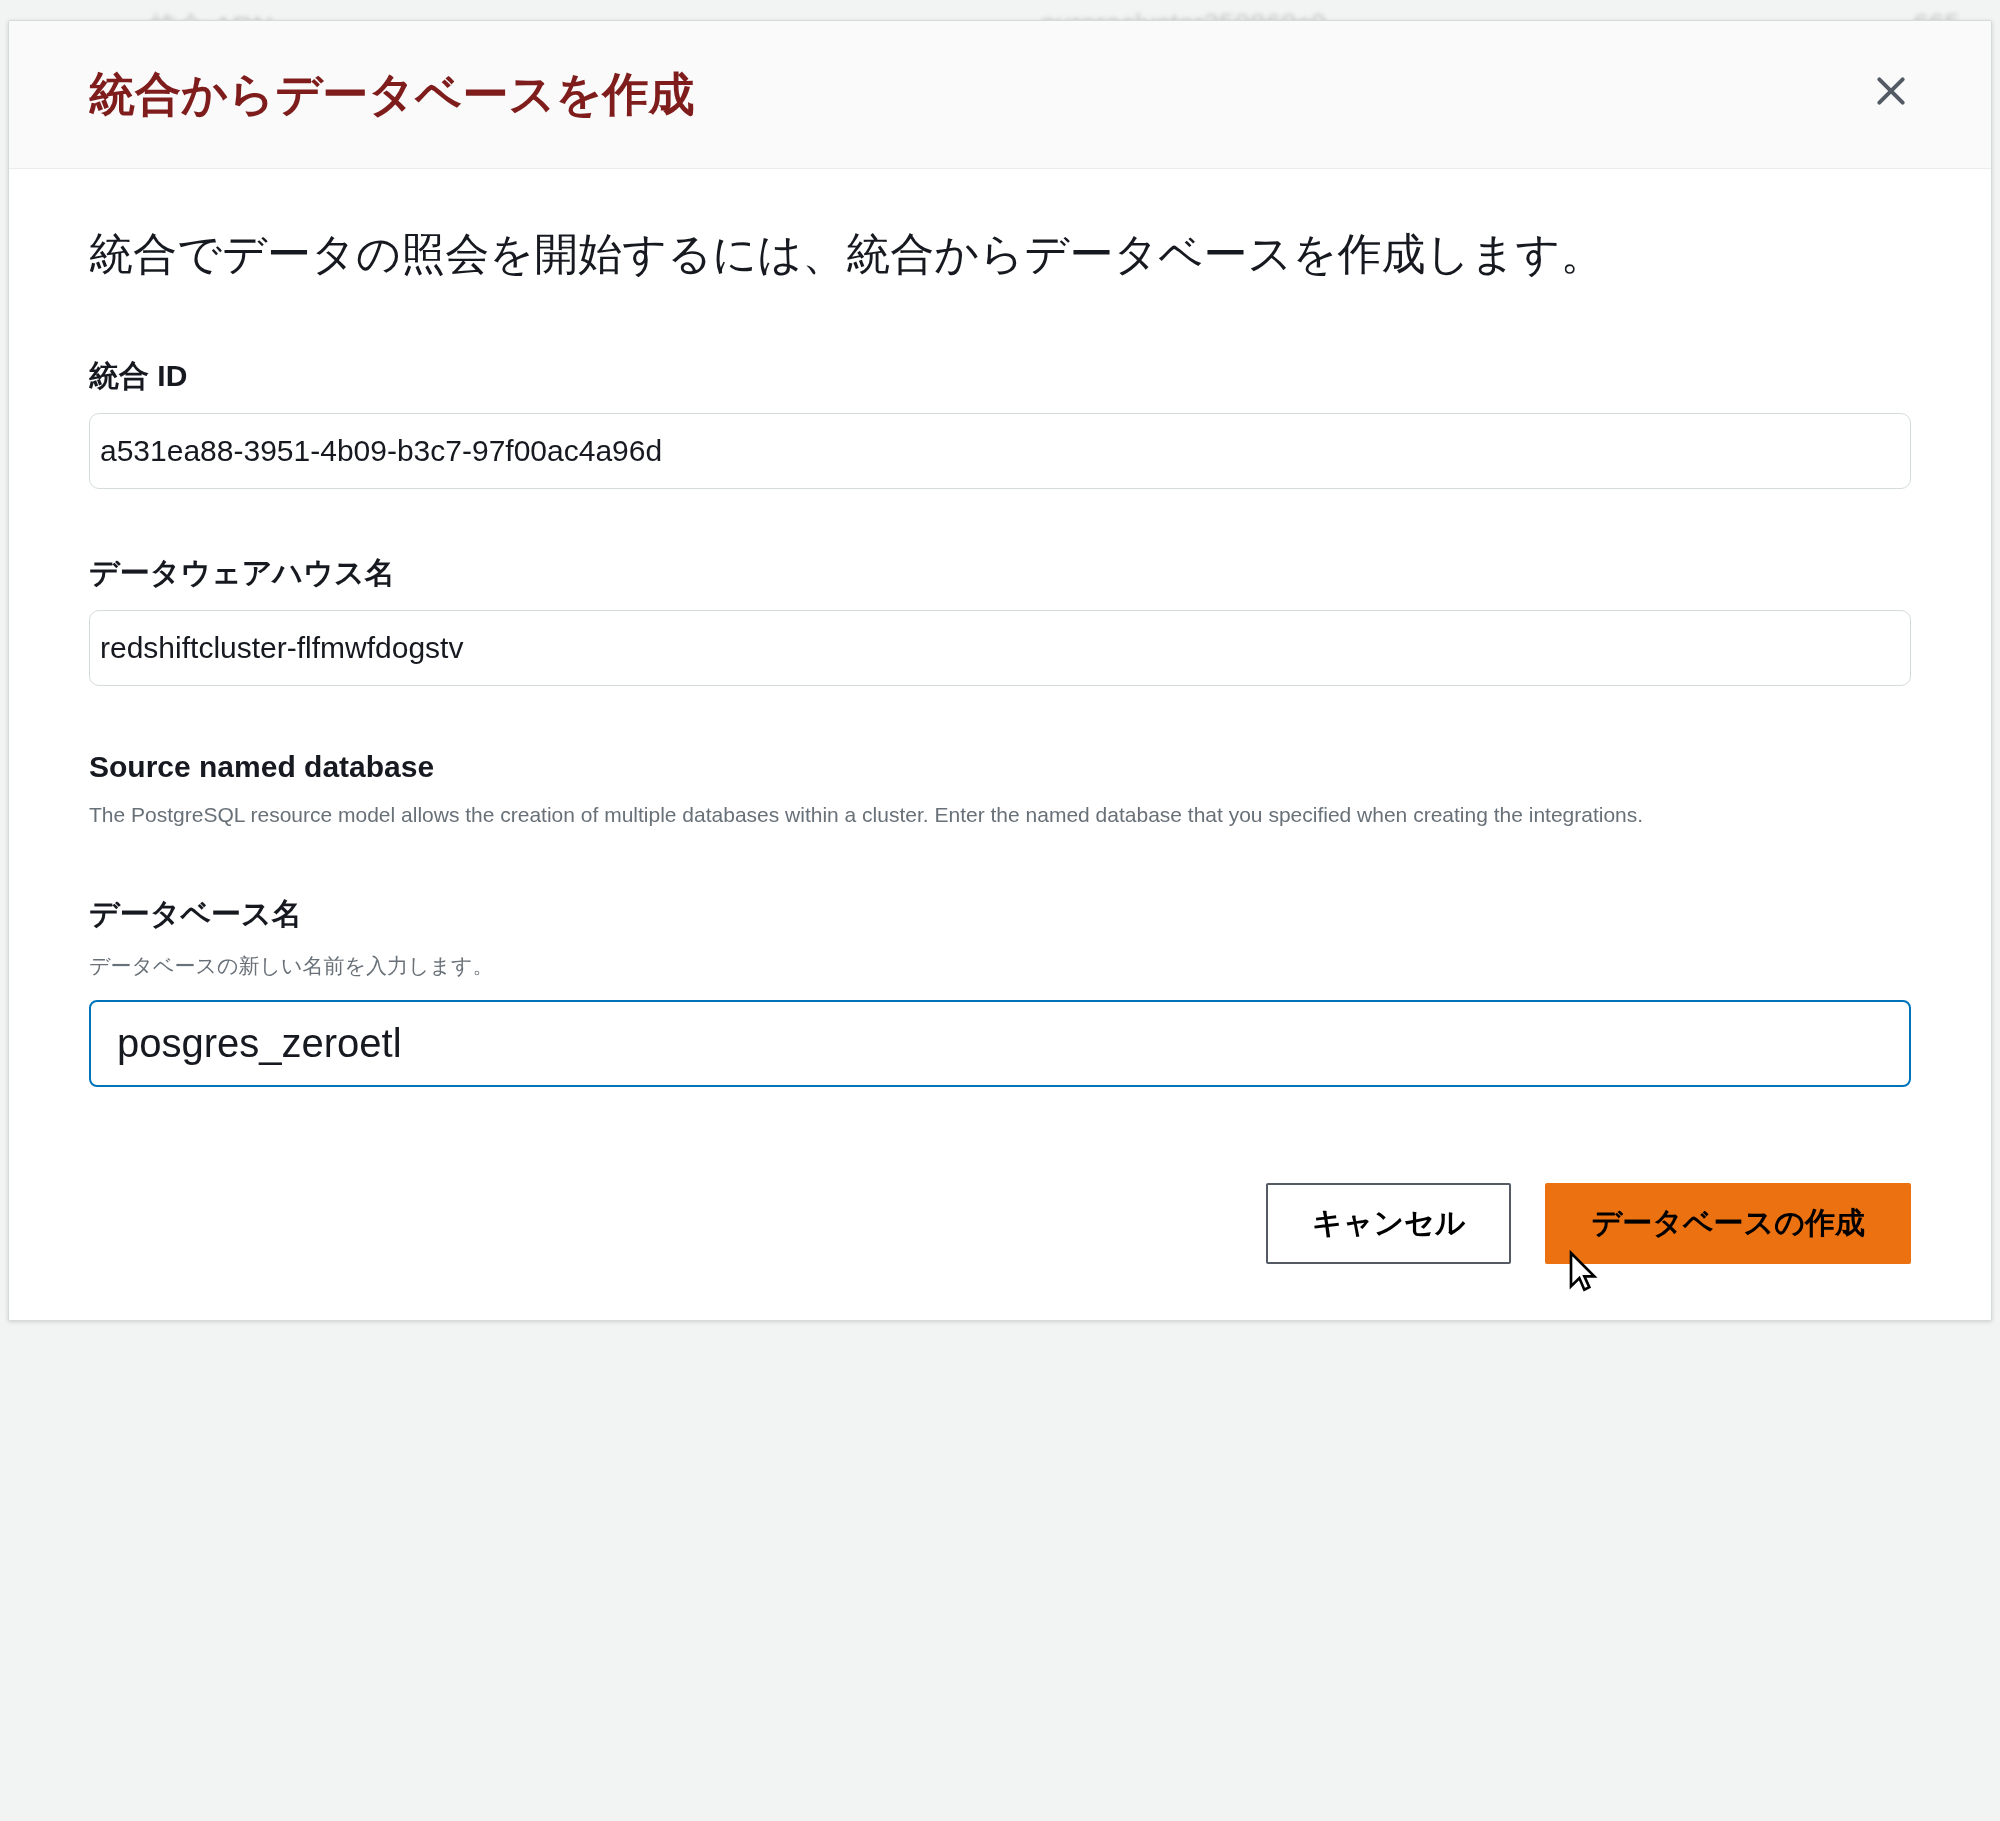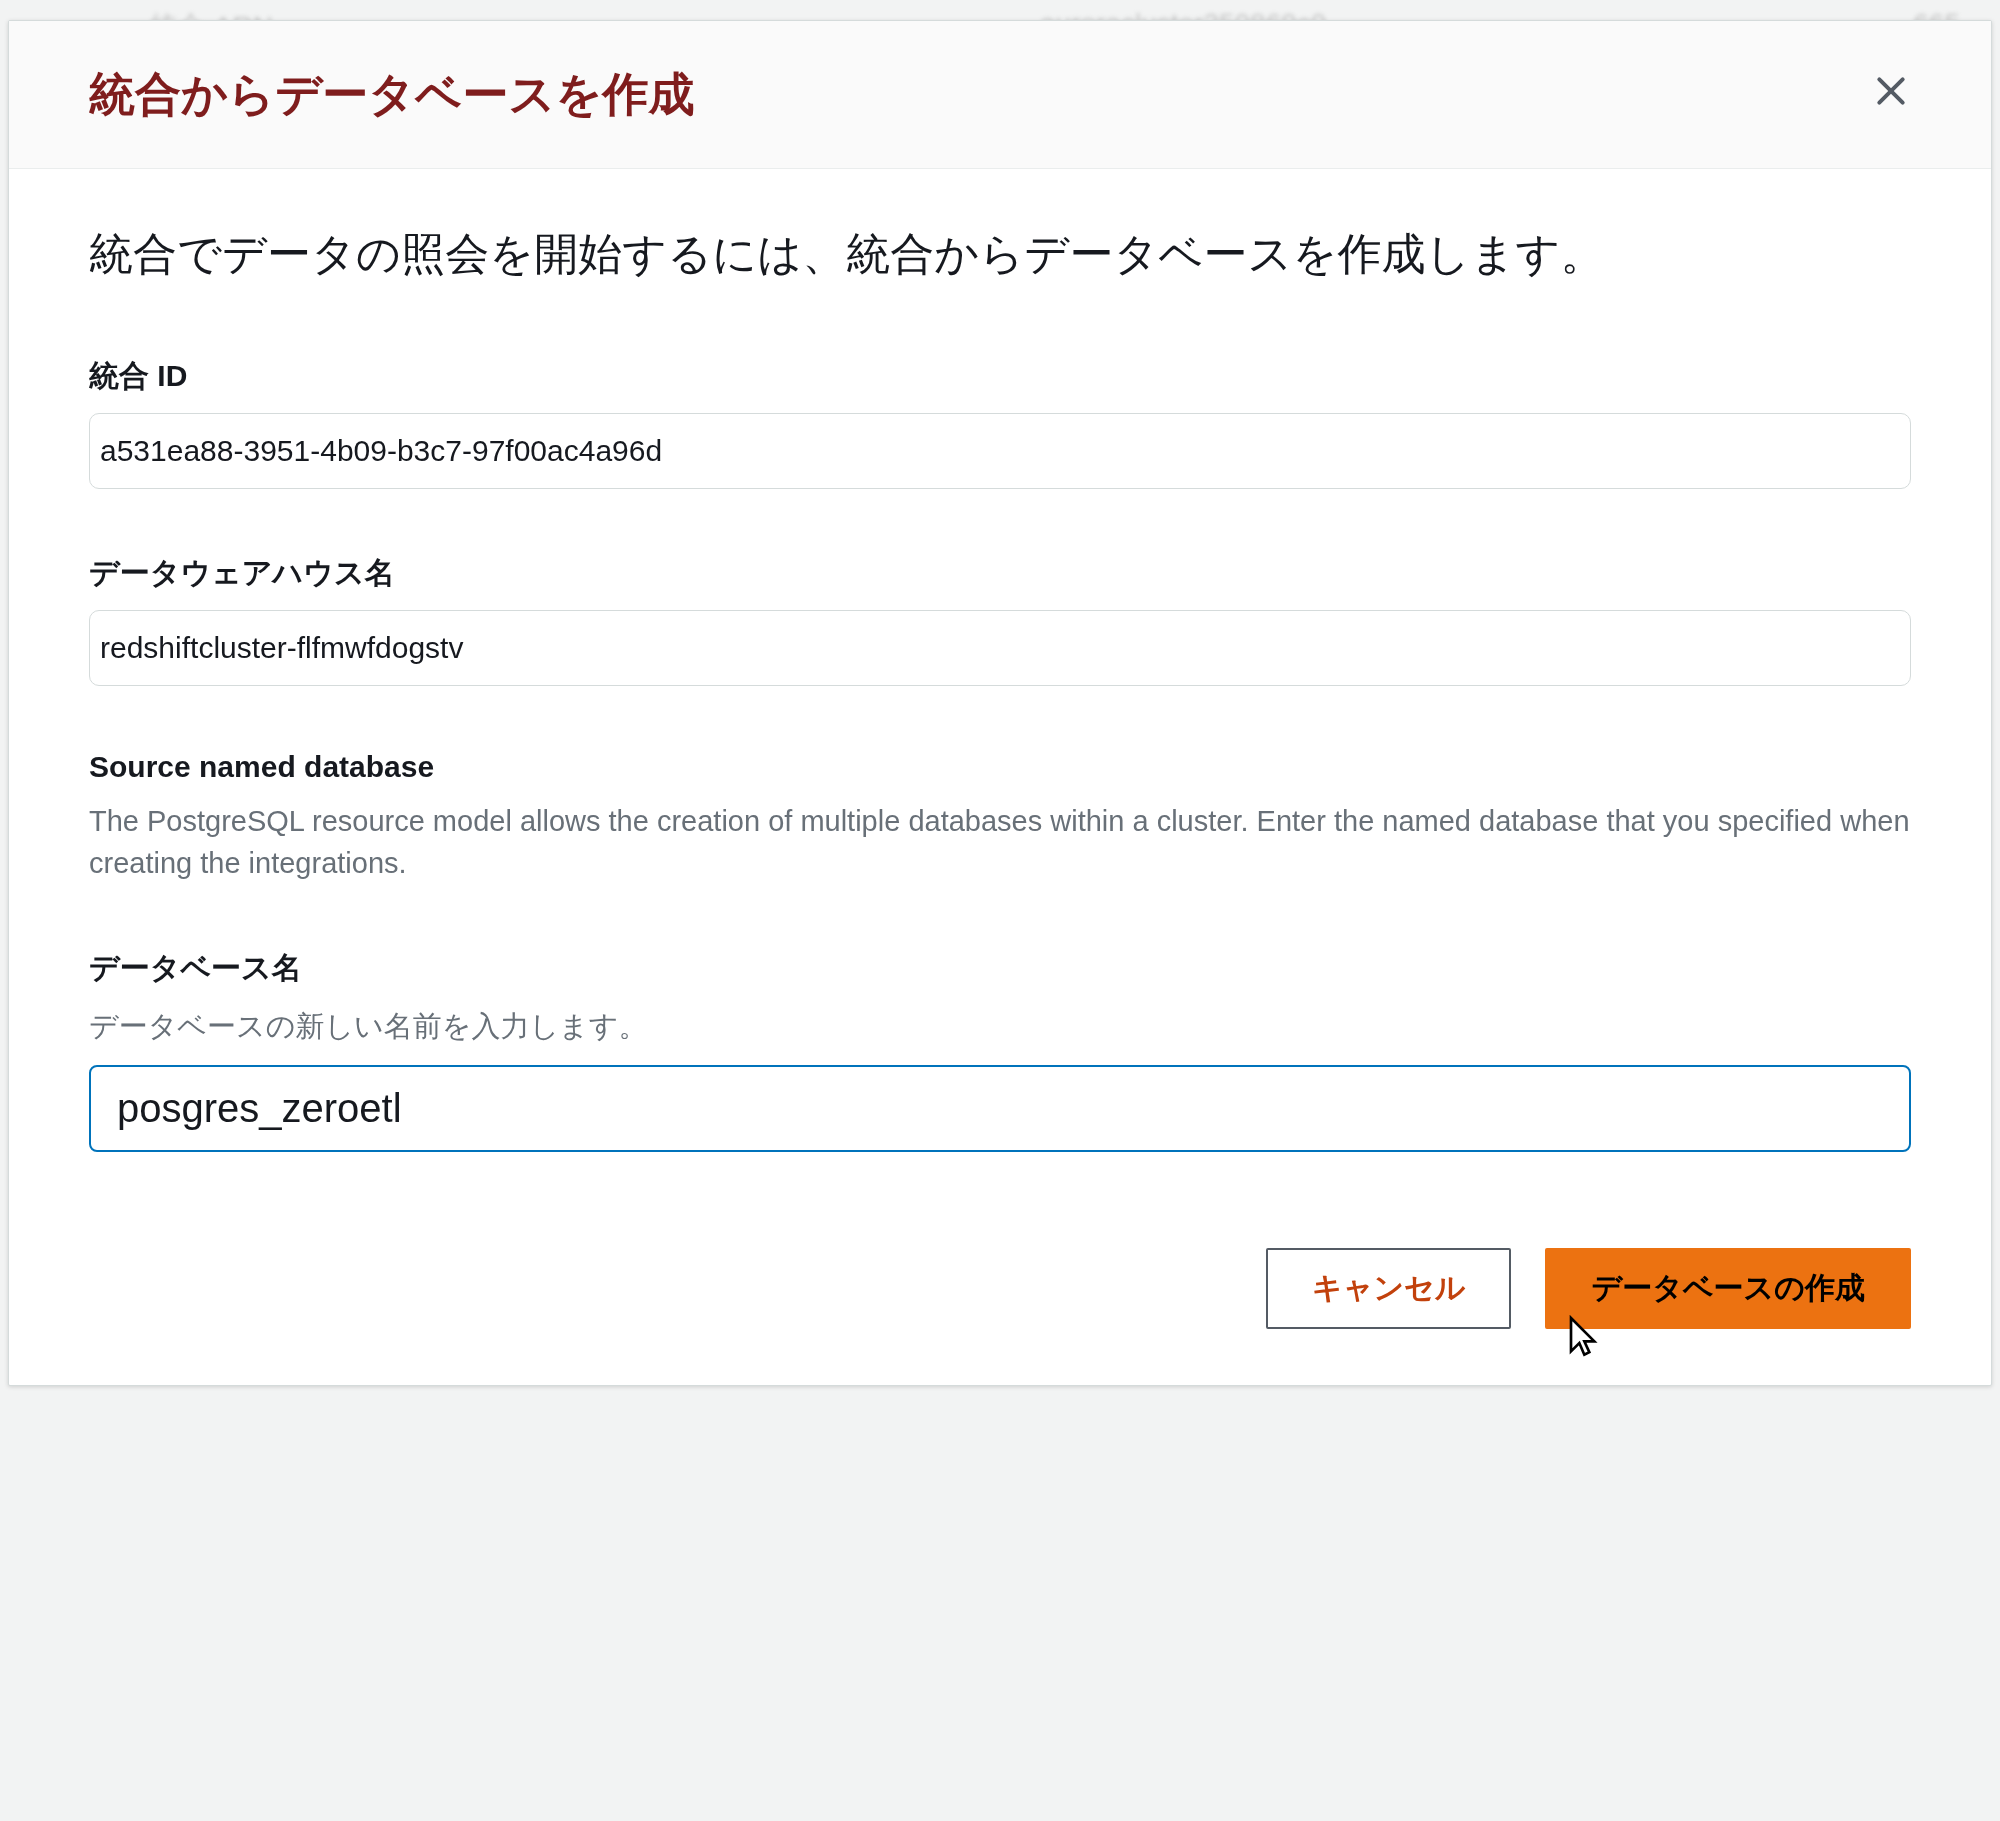--- a/index.html
+++ b/index.html
@@ -70,21 +70,21 @@
       display: block;
       font-size: 30px;
       color: #16191f;
       margin-bottom: 16px;
       font-weight: 700;
     }
     .field-label-bold {
       font-weight: 700;
     }
     .field-desc {
-      font-size: 29px;
+      font-size: 21px;
       color: #687078;
       margin-bottom: 18px;
       line-height: 1.45;
     }
     .readonly-box {
       border: 1px solid #d5dbdb;
       border-radius: 10px;
       padding: 20px 10px;
       font-size: 30px;
       color: #16191f;
@@ -133,21 +133,21 @@
       font-size: 30px;
       border-radius: 2px;
       padding: 18px 44px;
       cursor: pointer;
       font-family: inherit;
       font-weight: 700;
     }
     .btn-secondary {
       background: #ffffff;
       border: 2px solid #545b64;
-      color: #c2410c;
+      color: #000000;
     }
     .btn-primary {
       background: #ec7211;
       border: 2px solid #ec7211;
       color: #000000;
       padding: 18px 44px;
     }
     .cursor-icon {
       position: absolute;
       bottom: 14px;

